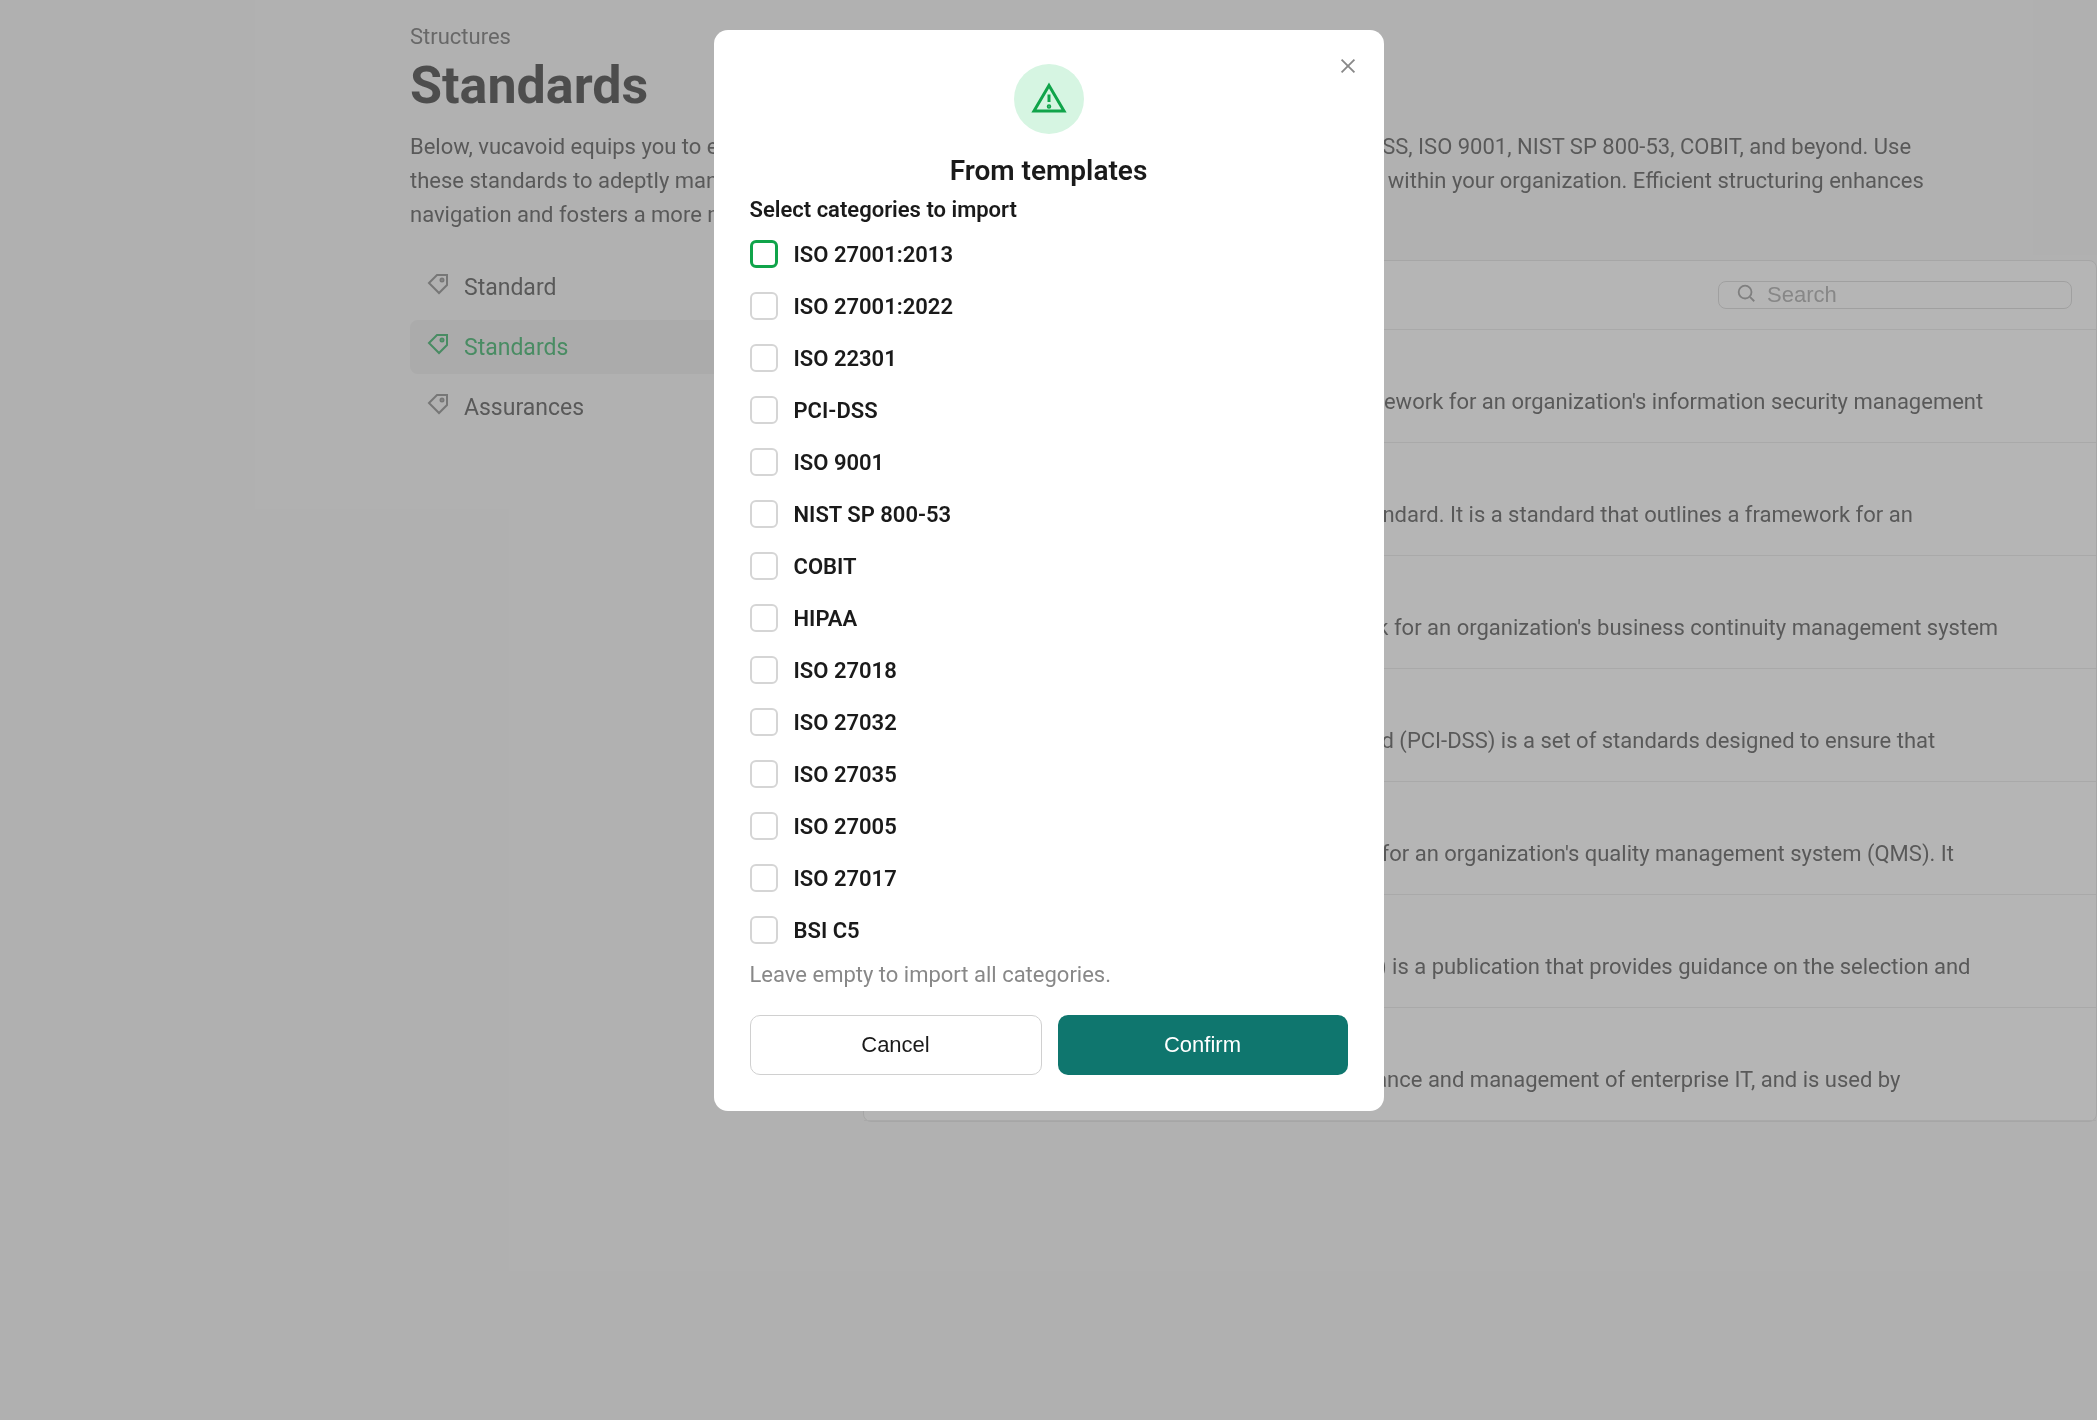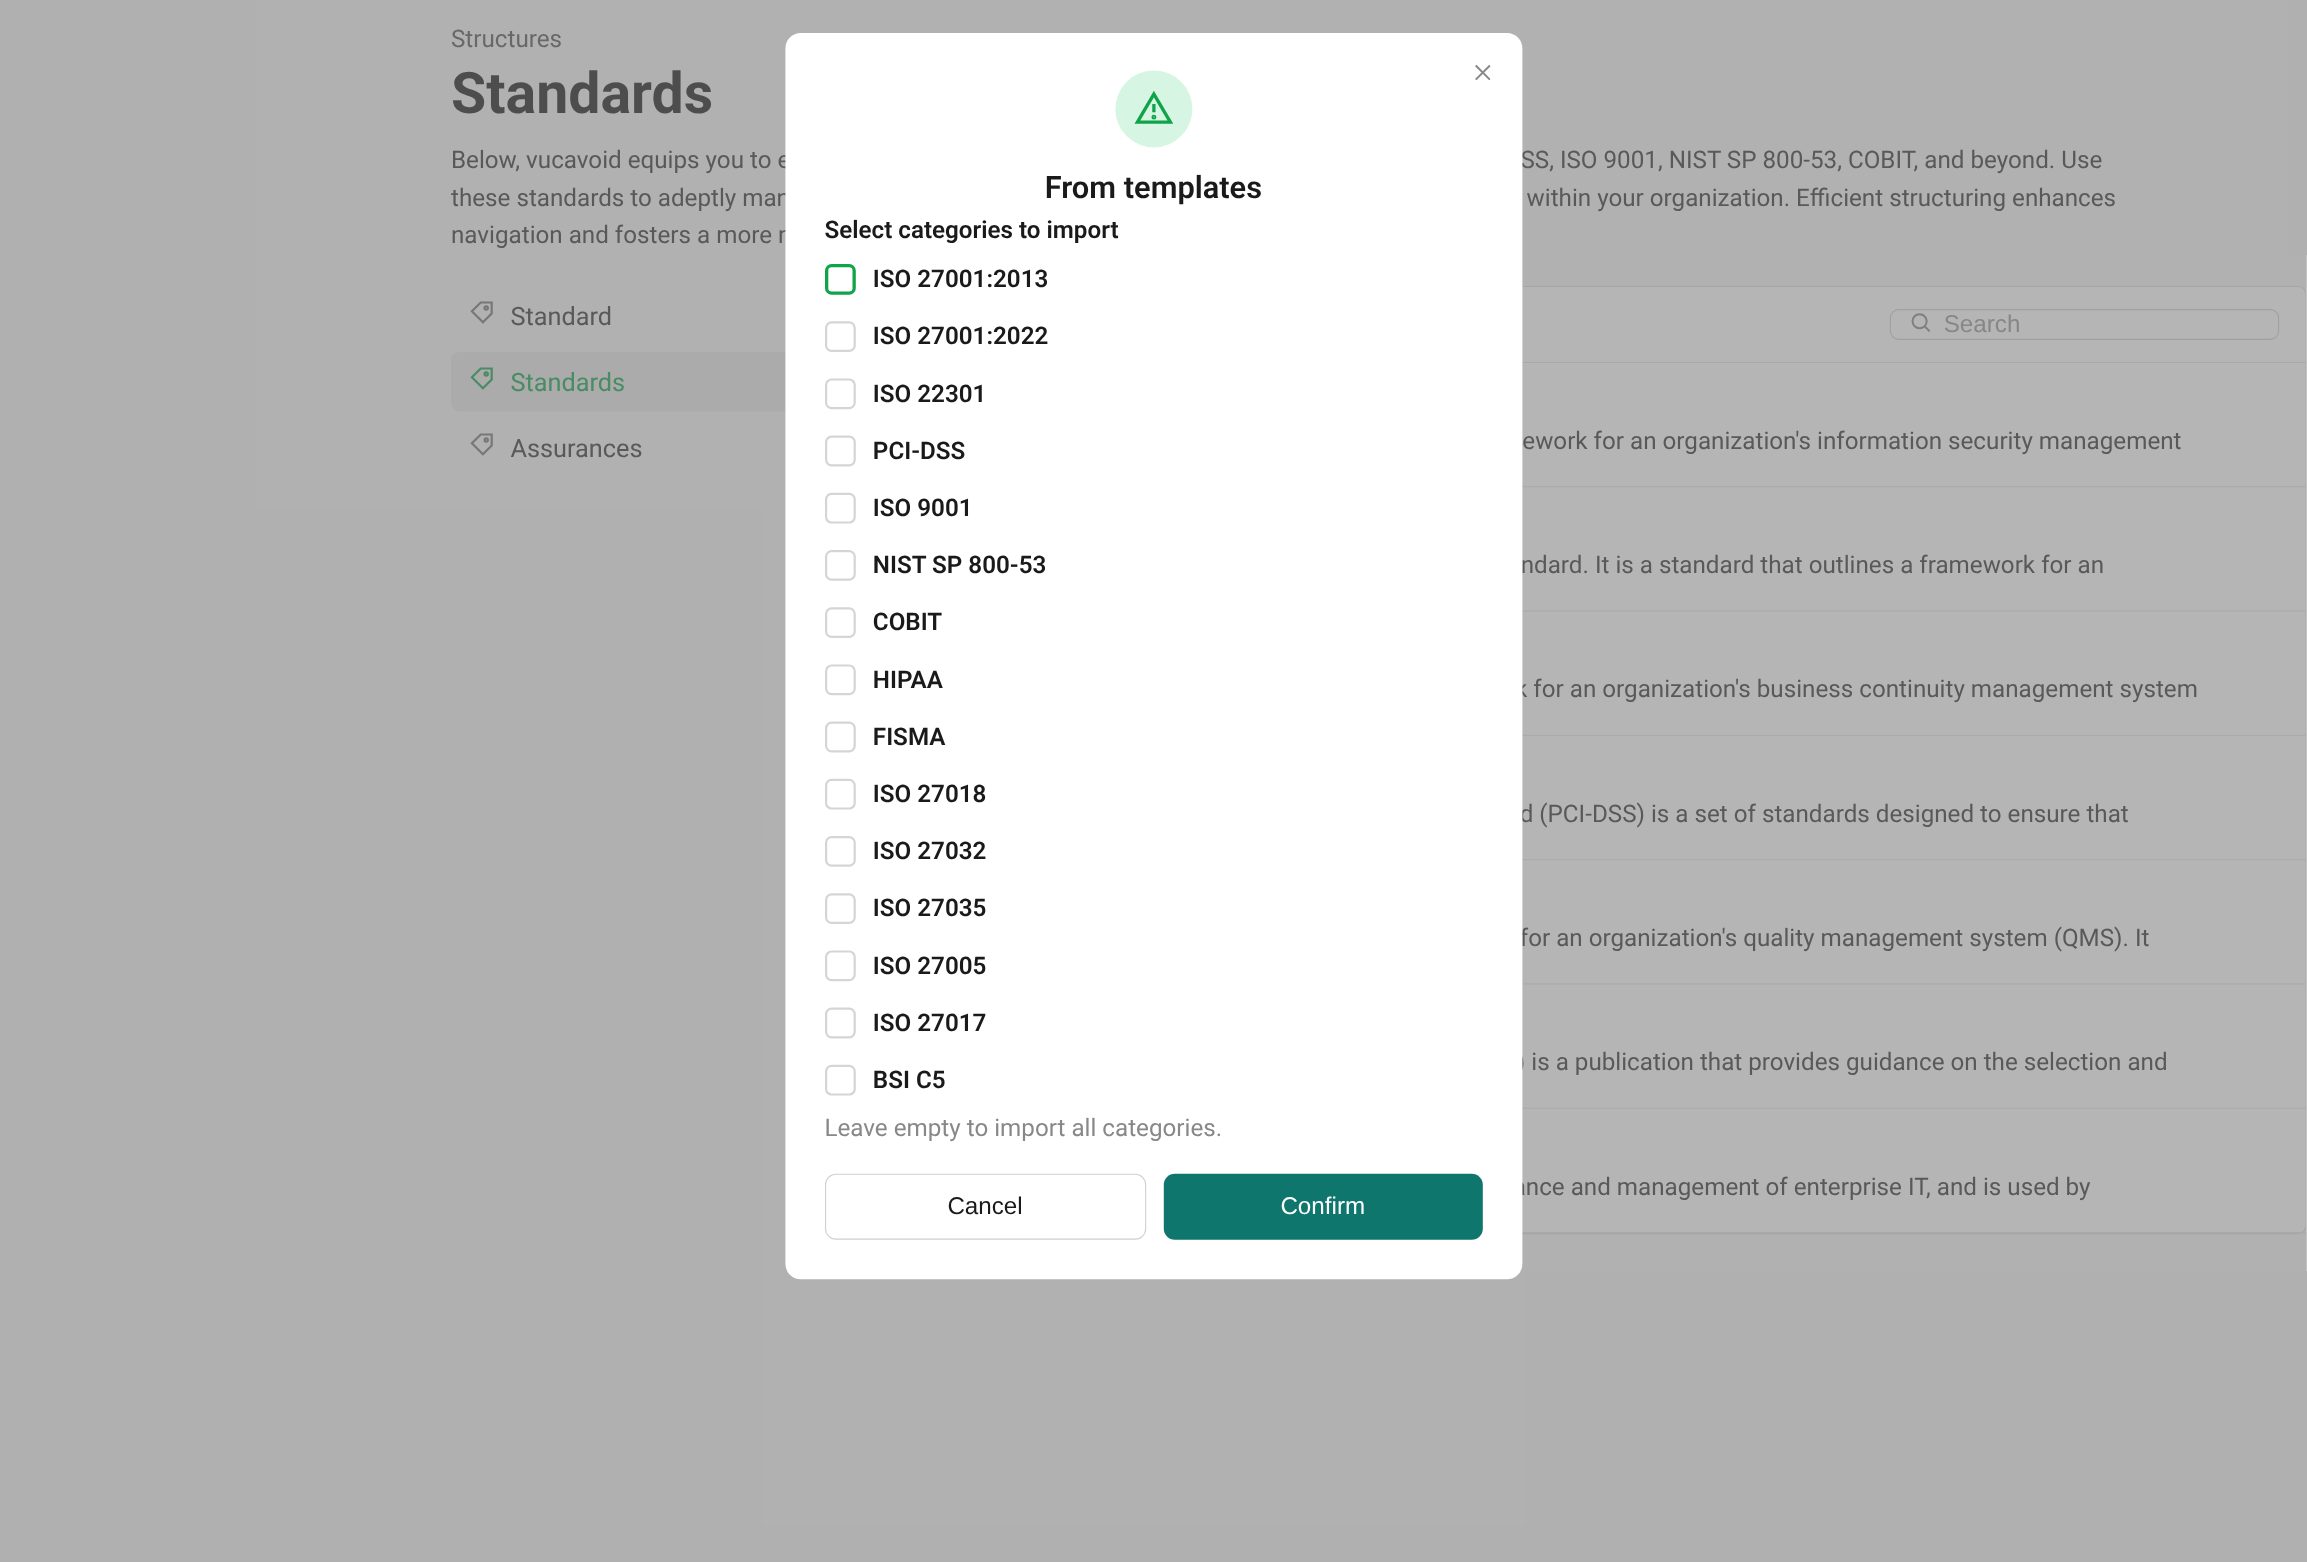--- a/index.html
+++ b/index.html
@@ -369,24 +369,20 @@
         <div class="checkbox-row">
           <div class="checkbox"></div>
           <span class="checkbox-label">COBIT</span>
         </div>
         <div class="checkbox-row">
           <div class="checkbox"></div>
           <span class="checkbox-label">HIPAA</span>
         </div>
         <div class="checkbox-row">
           <div class="checkbox"></div>
-          <span class="checkbox-label">FISMA</span>
-        </div>
-        <div class="checkbox-row">
-          <div class="checkbox"></div>
           <span class="checkbox-label">ISO 27018</span>
         </div>
         <div class="checkbox-row">
           <div class="checkbox"></div>
           <span class="checkbox-label">ISO 27032</span>
         </div>
         <div class="checkbox-row">
           <div class="checkbox"></div>
           <span class="checkbox-label">ISO 27035</span>
         </div>

